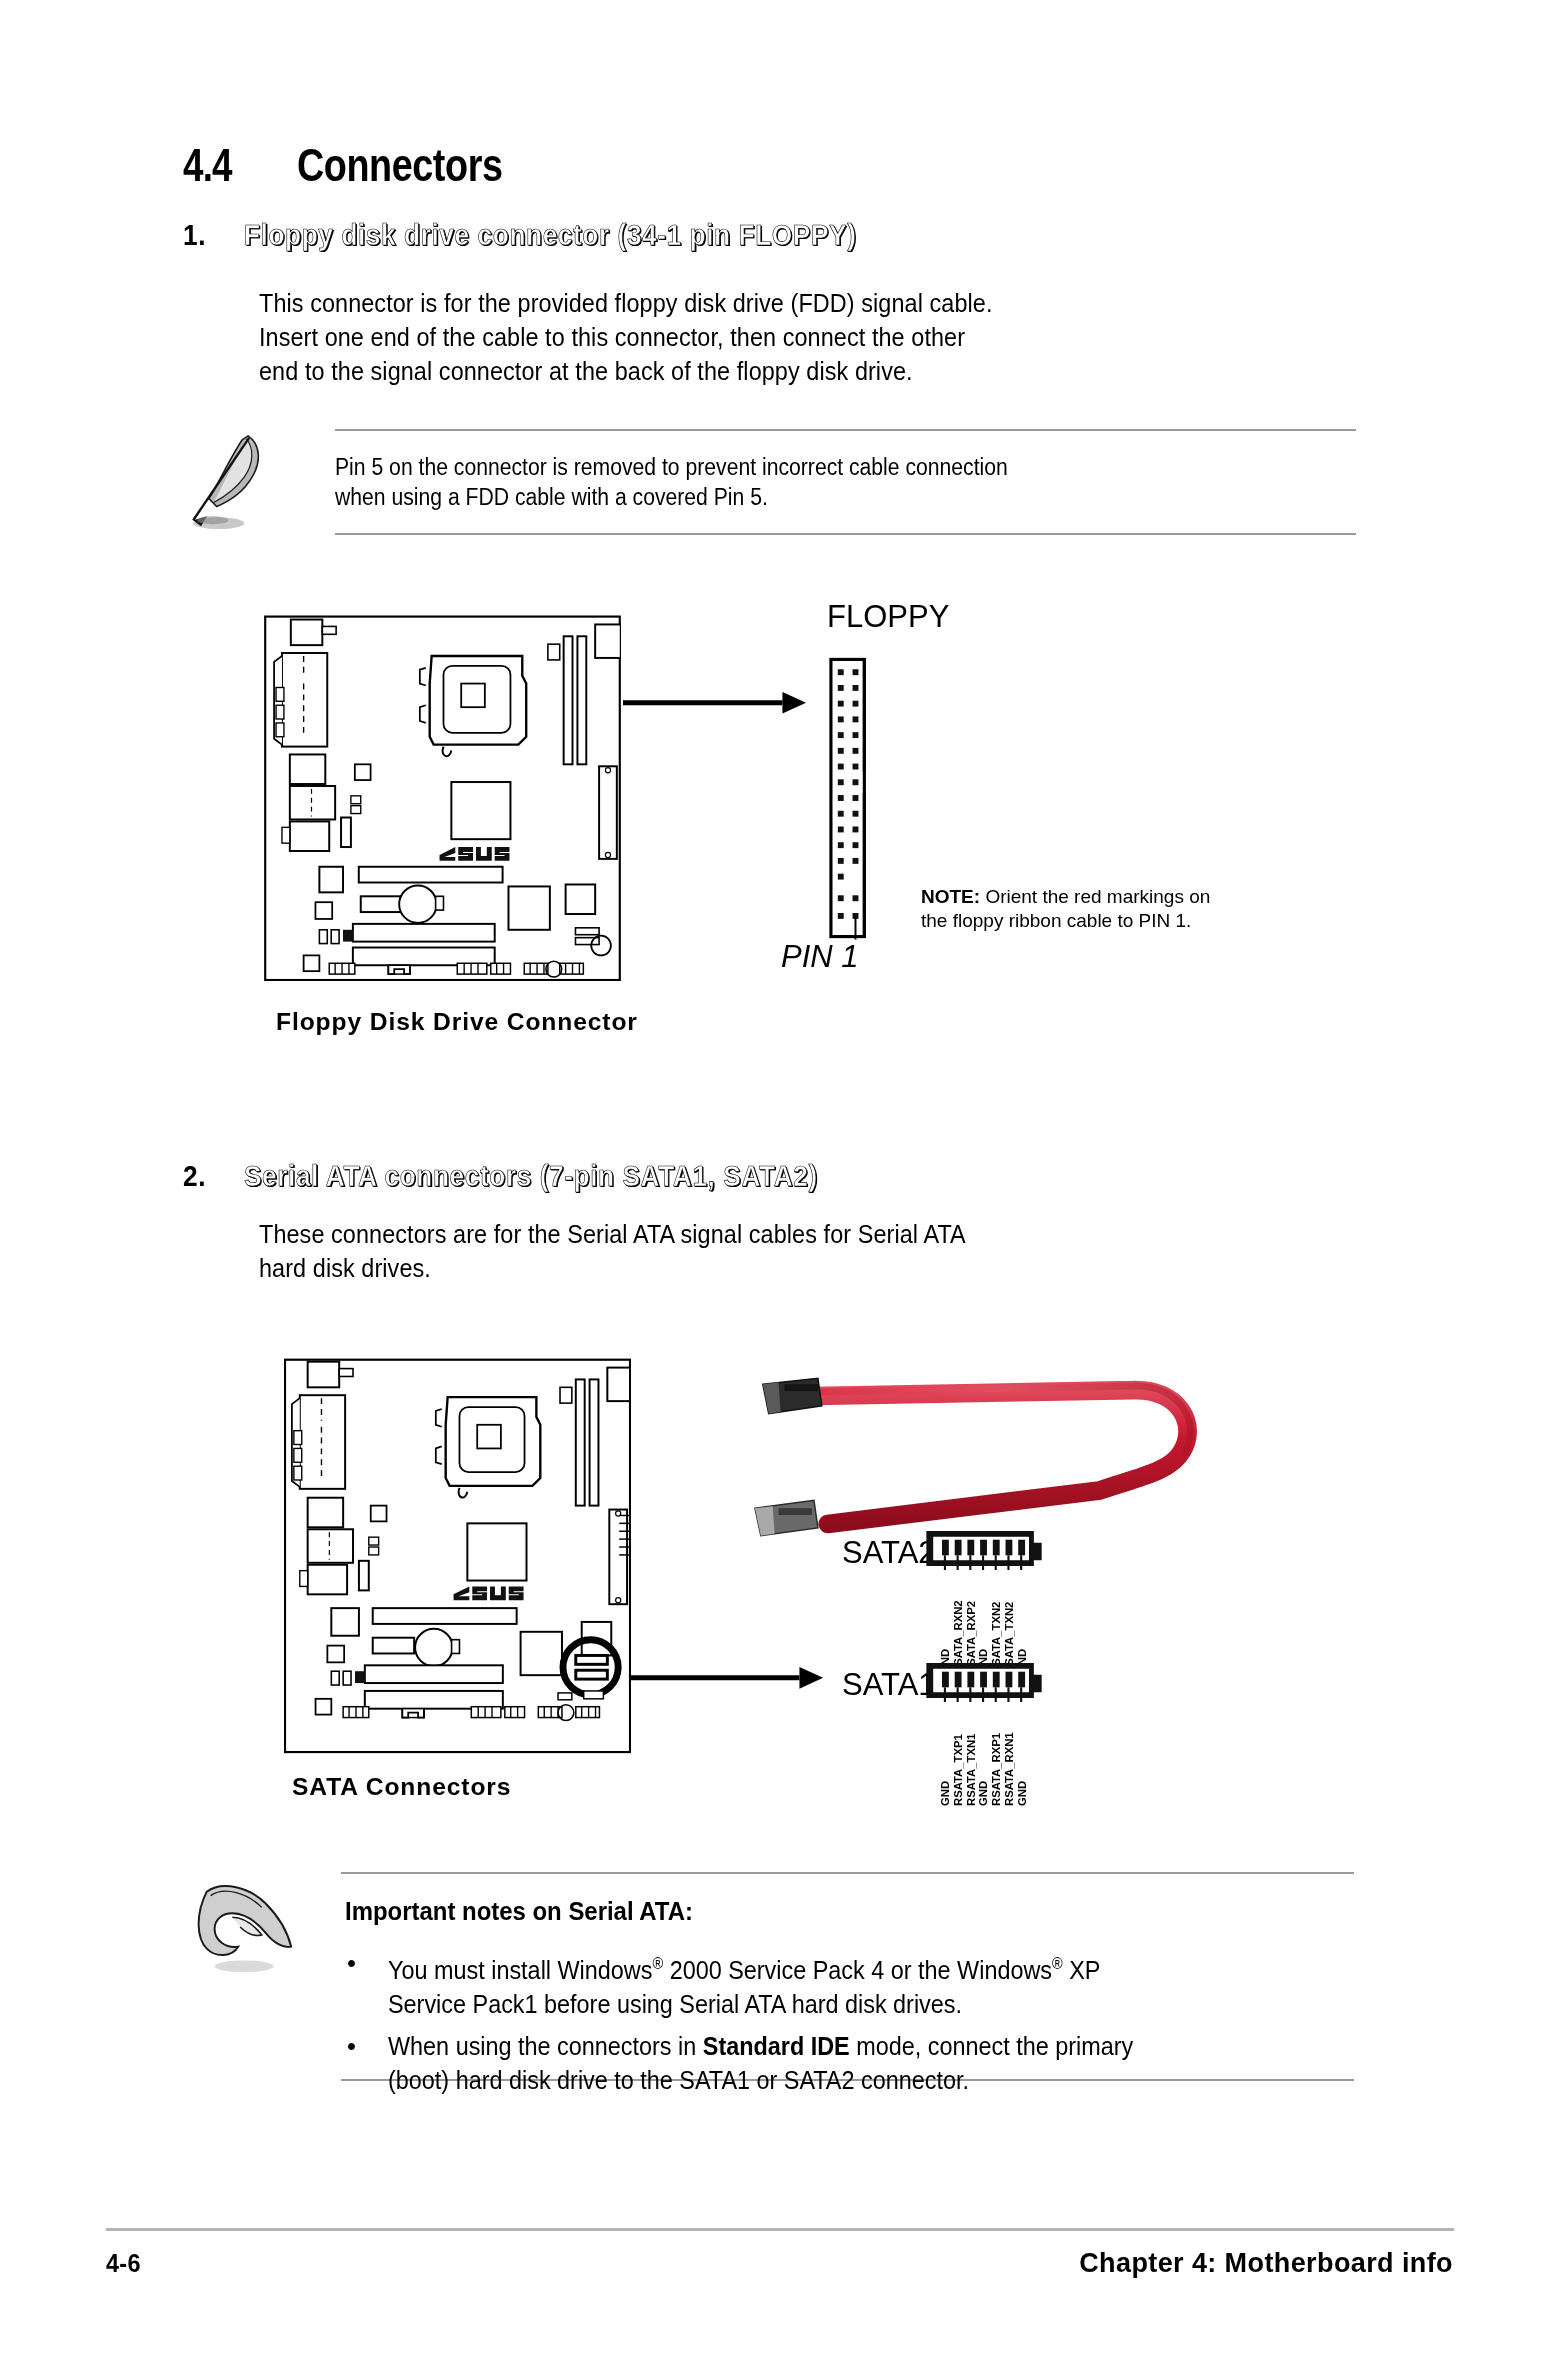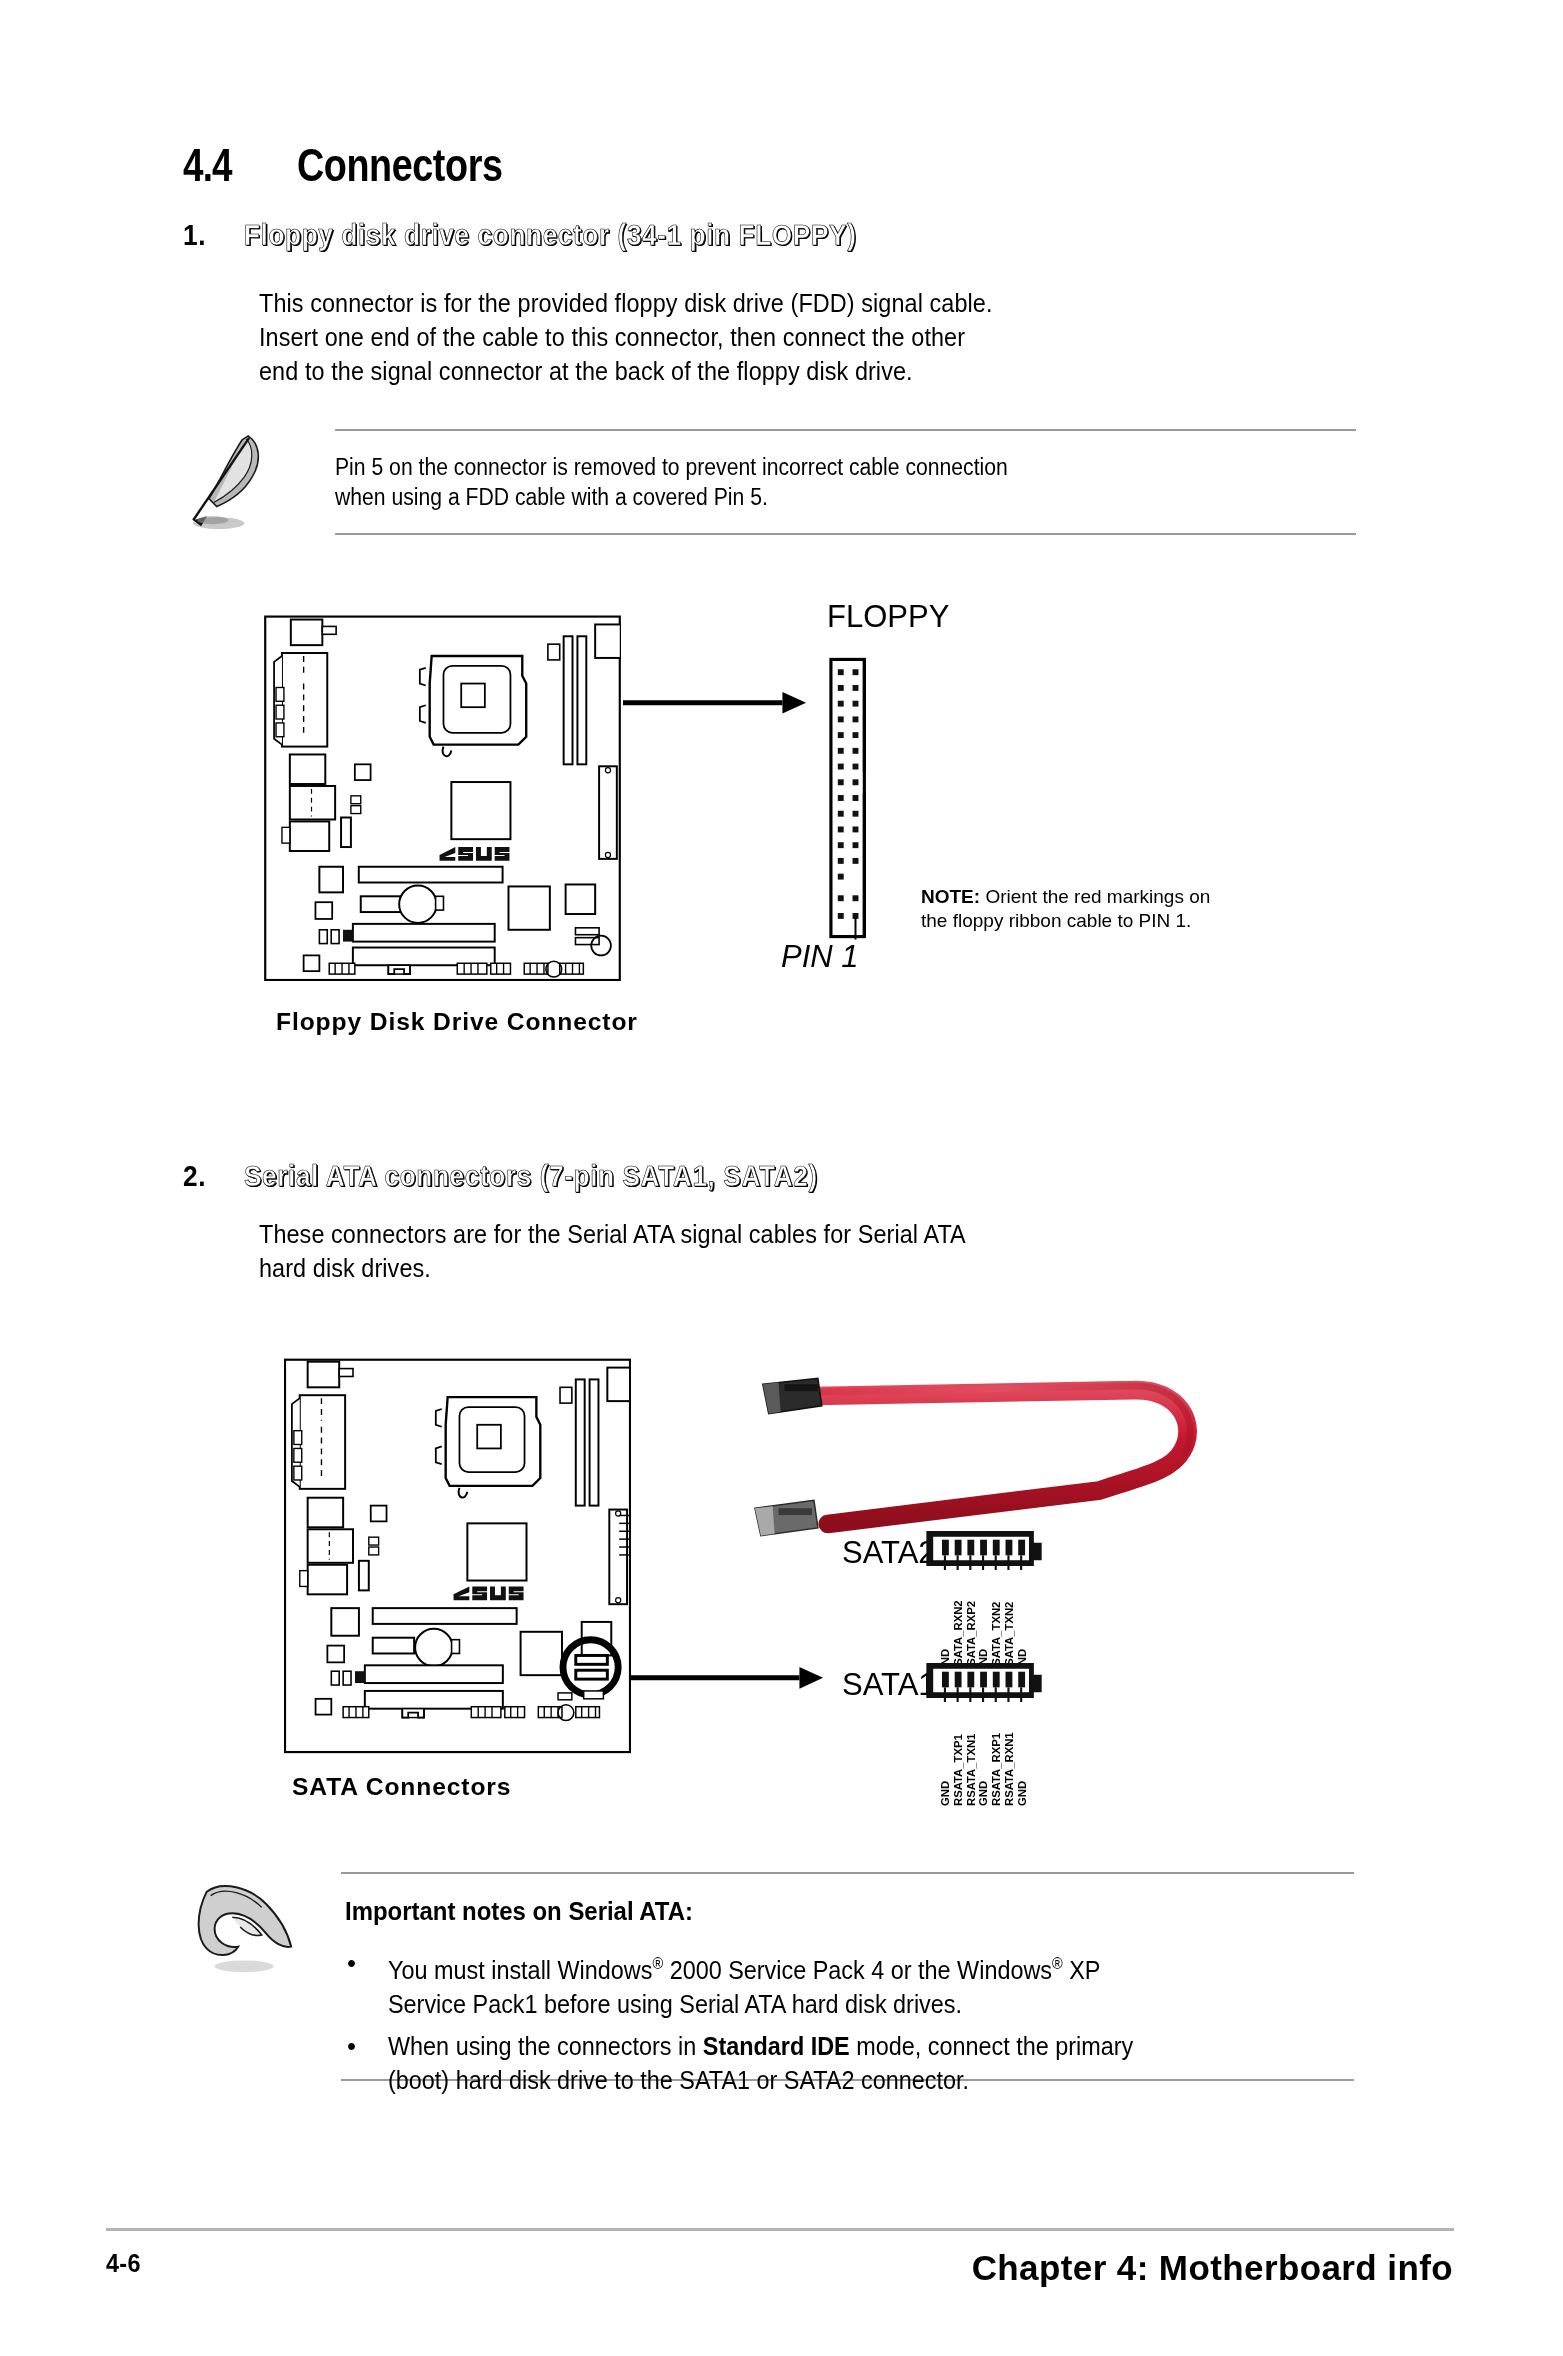--- a/index.html
+++ b/index.html
@@ -199,21 +199,21 @@
     font-size: 26.6px;
     font-weight: bold;
     letter-spacing: 0.4px;
     transform: scaleX(0.88);
     transform-origin: left top;
   }
   .foot-right {
     position: absolute;
     right: 110px;
     top: 2248px;
-    font-size: 35px;
+    font-size: 27px;
     font-weight: bold;
     letter-spacing: 0.4px;
     white-space: nowrap;
   }
 
   
   .watermark {
     position: absolute;
     left: 1074px;
     top: 2108px;

